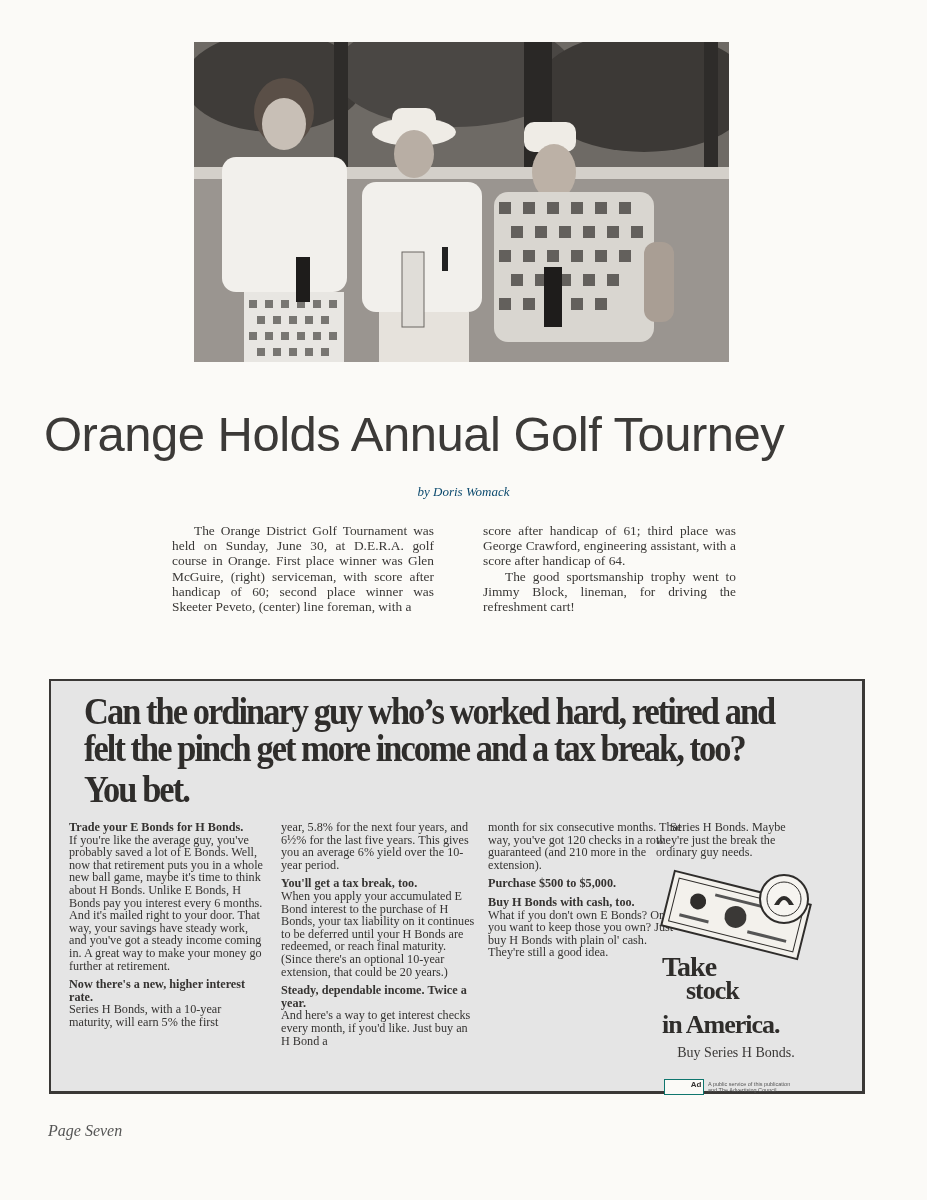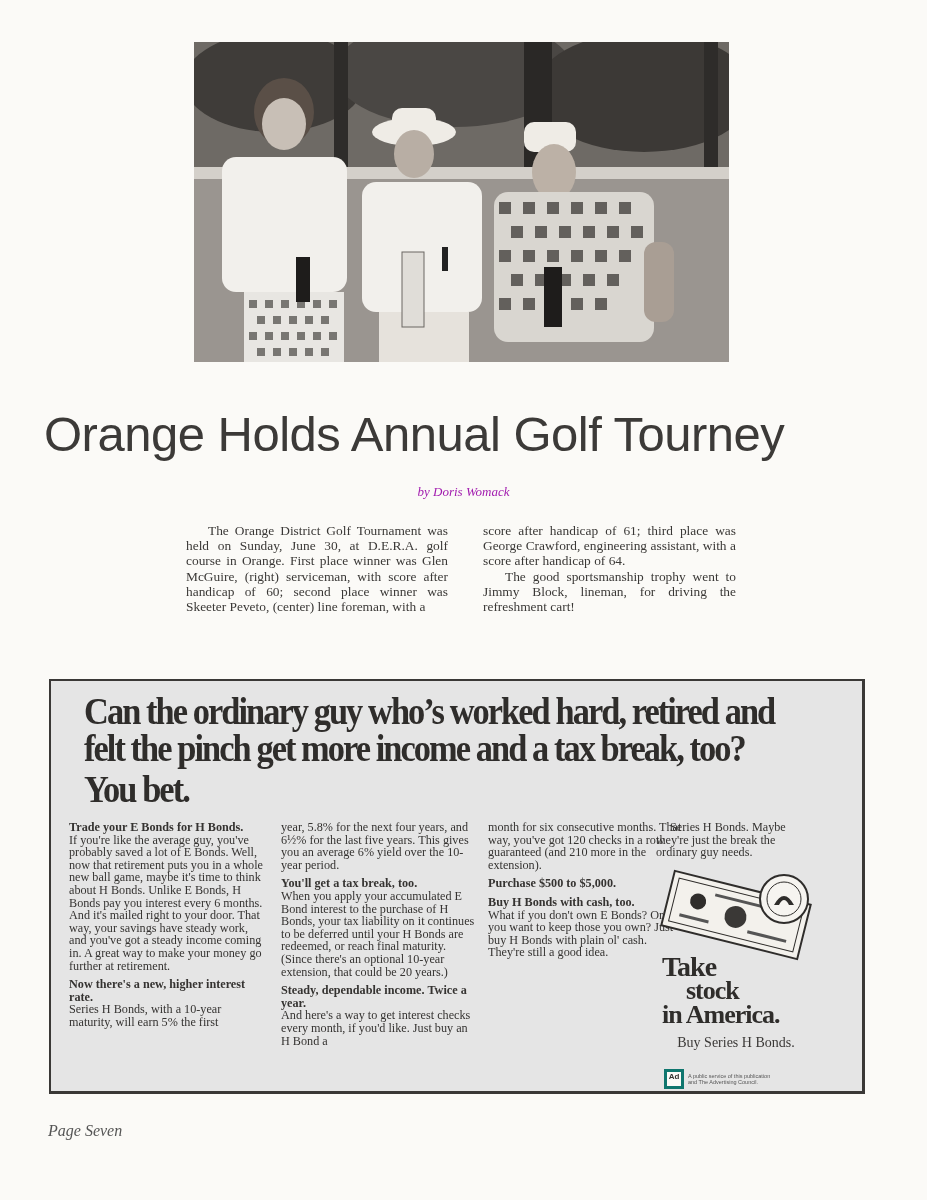--- a/index.html
+++ b/index.html
@@ -14,29 +14,29 @@
   }
   .photo svg { display:block; width:100%; height:100%; }
   .headline {
     position:absolute; left:44px; top:406px; width:840px;
     font-family:"Liberation Sans", sans-serif; font-weight:normal;
     font-size:49px; letter-spacing:-0.5px; color:#3c3a38; white-space:nowrap;
     margin:0;
   }
   .byline {
     position:absolute; left:0; width:927px; top:484px; text-align:center;
-    font-style:italic; font-size:13px; color:#a21caf;
+    font-style:italic; font-size:13px; color:#0c4a6e;
   }
   .article-col {
     position:absolute; top:523px; width:262px;
     font-size:13.4px; line-height:15.2px; text-align:justify; color:#3a3836;
   }
   .article-col p { margin:0; }
   .article-col p.indent { text-indent:22px; }
-  .col-a { left:172px;margin-left:14px; }
+  .col-a { left:172px; }
   .col-b { left:483px; width:253px; }
 
   .ad {
     position:absolute; left:49px; top:679px; width:816px; height:415px;
     border:2px solid #3a3836; border-bottom-width:3px; border-right-width:3px;
     box-sizing:border-box; background:#e5e5e5;
   }
   .ad-headline {
     position:absolute; left:33px; top:12px; width:780px; margin:0;
     font-family:"Liberation Serif", serif; font-weight:bold;
@@ -55,30 +55,31 @@
   .ad-c3 { left:437px; }
   .ad-c4 { left:605px; width:160px; text-align:center; }
   .ad-c4 p.lead { text-indent:14px; text-align:left; margin:0 0 10px 0; }
   .bond-img { width:160px; height:92px; margin:2px auto 0; display:block; }
   .take-stock {
     font-family:"Liberation Serif", serif; font-weight:bold; color:#2f2d2b;
     line-height:24px; text-align:left; margin-top:-6px;
   }
   .take-stock .l1 { font-size:28px; display:block; padding-left:6px; letter-spacing:-1px; }
   .take-stock .l2 { font-size:26px; display:block; padding-left:30px; letter-spacing:-1px; }
-  .take-stock .l3 { font-size:26px; display:block; padding-left:6px; letter-spacing:-1px; }
+  .take-stock .l3 { font-size:26px; display:block; padding-left:6px; letter-spacing:-1px;margin-top:10px; }
   .buy-series { font-size:14px; margin-top:10px; display:block; color:#3a3836; }
   .adcouncil {
     margin-top:20px; display:flex; align-items:center; gap:4px; text-align:left;
     padding-left:8px;
   }
   .adcouncil-logo {
-    width:14px; height:14px; border:3px solid #0f766e; font-size:8px; line-height:9px;
+    width:14px; height:14px; border:1px solid #0f766e; font-size:8px; line-height:9px;
     font-family:"Liberation Sans", sans-serif; font-weight:bold; text-align:center;
     background:#fbfaf7;
+    padding-left:24px;
   }
   .adcouncil-text { font-family:"Liberation Sans", sans-serif; font-size:5.5px; line-height:6.5px; color:#555; }
   .page-num {
     position:absolute; left:48px; top:1122px; font-style:italic; font-size:16px; color:#555;
   }
 </style>
 </head>
 <body>
 
 <div class="photo">

